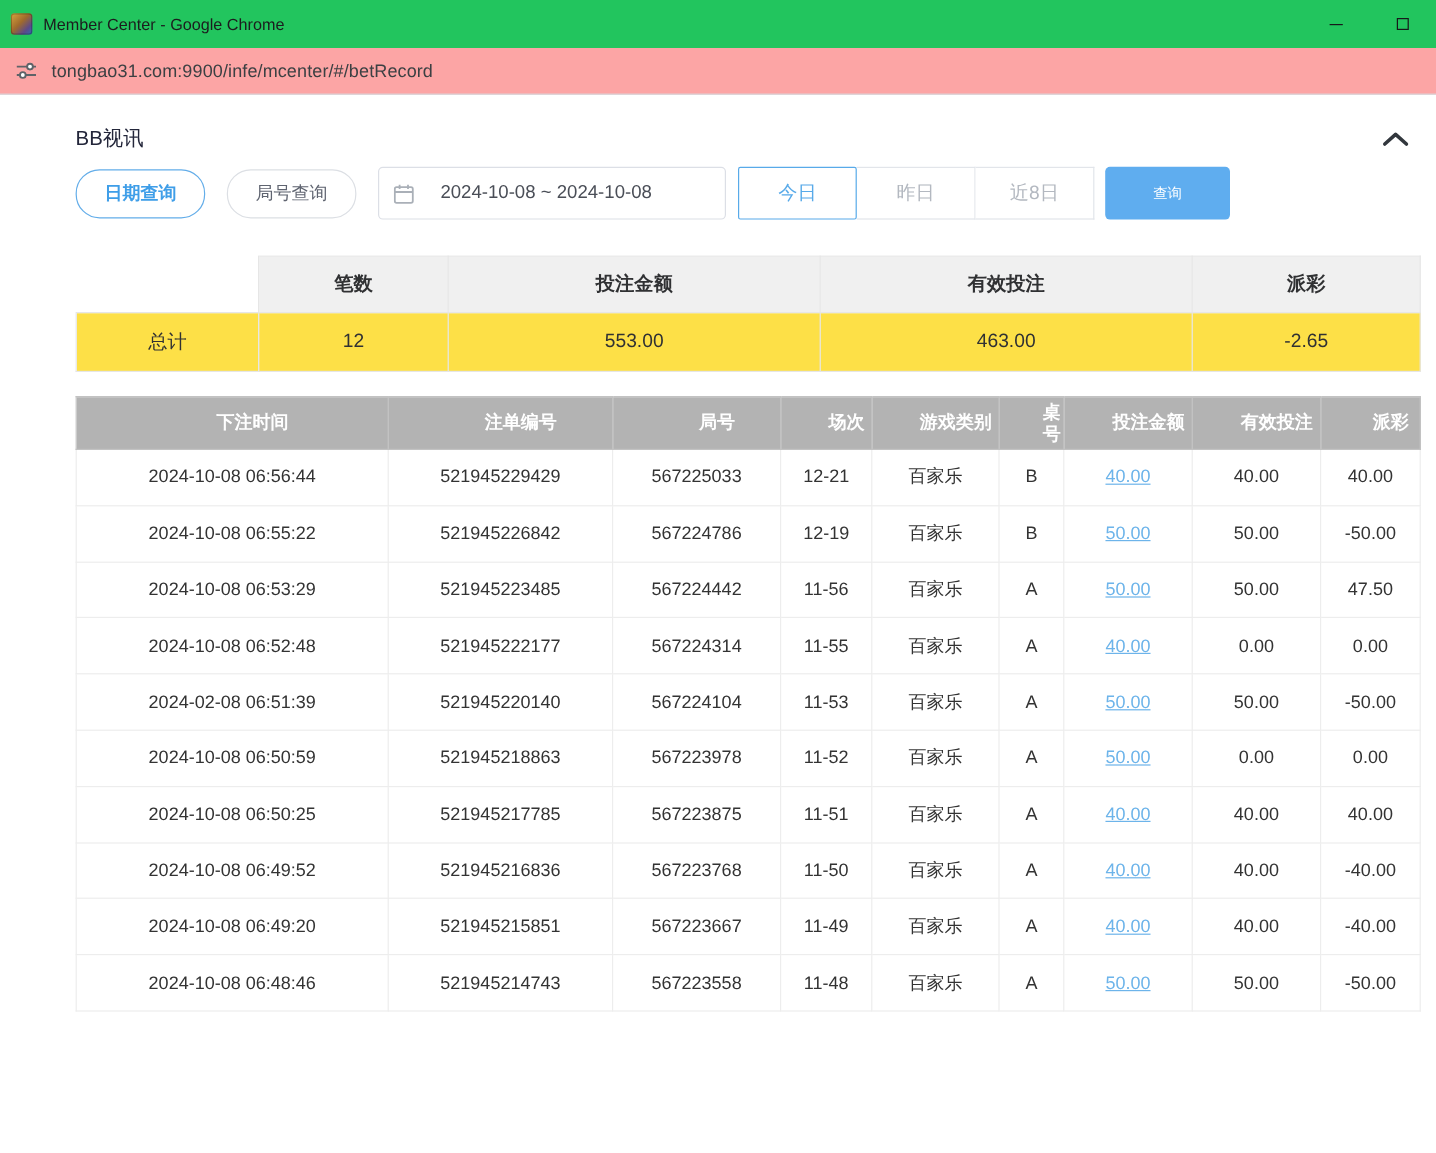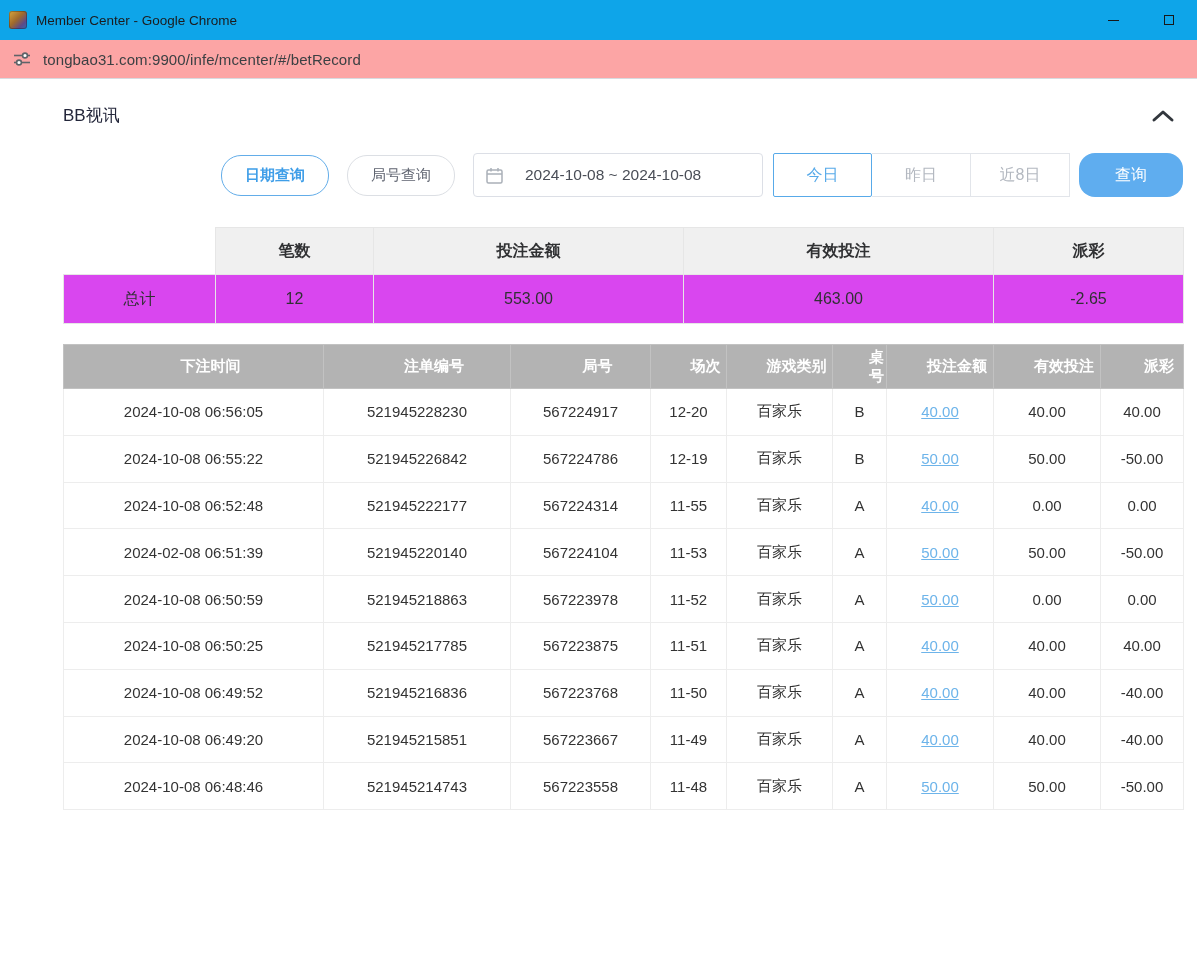--- a/index.html
+++ b/index.html
@@ -1,64 +1,64 @@
 <!DOCTYPE html>
 <html><head>
 <meta charset="utf-8">
 <style>
   * { margin:0; padding:0; box-sizing:border-box; }
   html,body { width:1197px; height:961px; overflow:hidden; }
   body { font-family:"Liberation Sans","DejaVu Sans",sans-serif; background:#fff; color:#303133; }
 
   
-  .titlebar { height:40px; background:#0ea5e9; display:flex; align-items:center; padding-left:9px; position:relative; }
+  .titlebar { height:40px; background:#22c55e; display:flex; align-items:center; padding-left:9px; position:relative; }
   .favicon { width:18px; height:18px; border-radius:3px; margin-right:9px; flex:0 0 auto;
              background:linear-gradient(135deg,#d9a73e 0%,#a06a2c 45%,#5b4a8a 75%,#2f6fb0 100%);
              box-shadow:inset 0 0 0 1px rgba(0,0,0,.25); }
   .window-title { font-size:13.5px; color:#1c1c1e; }
   .win-controls { position:absolute; right:0; top:0; height:40px; display:flex; }
   .win-btn { width:56px; height:40px; display:flex; align-items:center; justify-content:center; cursor:default; }
   .glyph-min { width:11px; border-top:1.5px solid #17181a; }
   .glyph-max { width:10px; height:10px; border:1.5px solid #17181a; }
 
   .addressbar { height:39px; background:#fca5a5; border-bottom:1px solid #d7dbe0; display:flex; align-items:center; padding-left:13px; }
   .tune-icon { width:18px; height:18px; margin-right:12px; flex:0 0 auto; }
   .url-text { font-size:15px; color:#3c4043; letter-spacing:.1px; }
 
   
   .content { padding:25px 14px 0 63px; }
   .section-header { display:flex; align-items:center; justify-content:space-between; width:1120px; }
   .page-title { font-size:17px; font-weight:normal; color:#23263a; }
   .chevron { width:24px; height:16px; margin-right:8px; cursor:pointer; }
 
-  .filter-row { margin-top:26px; display:flex; align-items:center; width:1120px;justify-content:flex-end; }
+  .filter-row { margin-top:12px; display:flex; align-items:center; width:1120px; }
   .pill-btn { height:41px; padding:0 23px; border-radius:20px; background:#fff; font-size:15px; cursor:pointer; }
   .pill-blue { border:1px solid #63ade9; color:#3f9ee8; font-weight:bold; }
   .pill-gray { border:1px solid #dcdfe4; color:#5f6470; margin-left:18px;font-family:Liberation Mono, monospace; }
 
   .date-input { margin-left:18px; height:44px; width:290px; border:1px solid #dcdfe6; border-radius:4px;
                 display:flex; align-items:center; padding:0 12px; background:#fff; cursor:pointer;gap:12px; }
   .cal-icon { width:17px; height:17px; margin-right:10px; flex:0 0 auto; }
   .date-text { font-size:15.5px; color:#4a4e57; }
 
   .btn-group { margin-left:10px; display:flex; }
   .grp-btn { height:44px; width:99px; background:#fff; font-size:16px; cursor:pointer; display:flex; align-items:center; justify-content:center; }
   .grp-active { border:1px solid #58aae9; color:#58aae9; border-radius:2px; position:relative; z-index:2; }
   .grp-idle { border:1px solid #e2e5ea; border-left:none; color:#b3b8c0; }
 
-  .solid-btn { margin-left:9px; height:44px; width:104px; background:#5fadef; border:none; border-radius:16px;
-               color:#fff; font-size:16px; cursor:pointer; }
+  .solid-btn { margin-left:9px; height:44px; width:104px; background:#5fadef; border:none; border-radius:4px;
+               color:#fff; font-size:12px; cursor:pointer; }
 
   
   table { border-collapse:collapse; }
   .summary-table { margin-top:30px; width:1120px; table-layout:fixed; }
   .summary-table th, .summary-table td { border:1px solid #e6e6e6; text-align:center; font-size:16px; }
   .summary-table th { background:#f0f0f0; font-weight:bold; color:#303133; height:47px; }
   .summary-table th.blank { background:#fff; border-top:none; border-left:none; }
-  .summary-table td { height:49px; color:#303133; background:#d946ef; }
+  .summary-table td { height:49px; color:#303133; background:#fde047; }
   .neg { color:#f35b5b; }
   .col-s1{width:152px}.col-s2{width:158px}.col-s3{width:310px}.col-s4{width:310px}.col-s5{width:190px}
 
   
   .bet-table { margin-top:20px; width:1120px; table-layout:fixed; }
   .bet-table th { background:#b3b3b3; color:#fff; font-size:15px; font-weight:bold; height:44px; border:1px solid #c2c2c2;padding-left:34px; }
   .bet-table td { height:46.8px; text-align:center; font-size:15px; color:#333; border:1px solid #ededed; background:#fff; }
   .bet-table a { color:#6db4ea; text-decoration:underline; cursor:pointer; }
   .col-b1{width:260px}.col-b2{width:187px}.col-b3{width:140px}.col-b4{width:76px}
   .col-b5{width:106px}.col-b6{width:54px}.col-b7{width:107px}.col-b8{width:107px}.col-b9{width:83px}
@@ -149,42 +149,53 @@
         <th class="col-b4">场次</th>
         <th class="col-b5">游戏类别</th>
         <th class="col-b6">桌号</th>
         <th class="col-b7">投注金额</th>
         <th class="col-b8">有效投注</th>
         <th class="col-b9">派彩</th>
       </tr>
     </thead>
     <tbody id="bet-rows">
         <tr>
-          <td>2024-10-08 06:56:05</td>
-          <td>521945228230</td>
-          <td>567224917</td>
-          <td>12-20</td>
+          <td>2024-10-08 06:56:44</td>
+          <td>521945229429</td>
+          <td>567225033</td>
+          <td>12-21</td>
           <td>百家乐</td>
           <td>B</td>
           <td><a>40.00</a></td>
           <td>40.00</td>
           <td>40.00</td>
         </tr>
         <tr>
           <td>2024-10-08 06:55:22</td>
           <td>521945226842</td>
           <td>567224786</td>
           <td>12-19</td>
           <td>百家乐</td>
           <td>B</td>
           <td><a>50.00</a></td>
           <td>50.00</td>
           <td class="neg">-50.00</td>
         </tr>
         <tr>
+          <td>2024-10-08 06:53:29</td>
+          <td>521945223485</td>
+          <td>567224442</td>
+          <td>11-56</td>
+          <td>百家乐</td>
+          <td>A</td>
+          <td><a>50.00</a></td>
+          <td>50.00</td>
+          <td>47.50</td>
+        </tr>
+        <tr>
           <td>2024-10-08 06:52:48</td>
           <td>521945222177</td>
           <td>567224314</td>
           <td>11-55</td>
           <td>百家乐</td>
           <td>A</td>
           <td><a>40.00</a></td>
           <td>0.00</td>
           <td>0.00</td>
         </tr>

